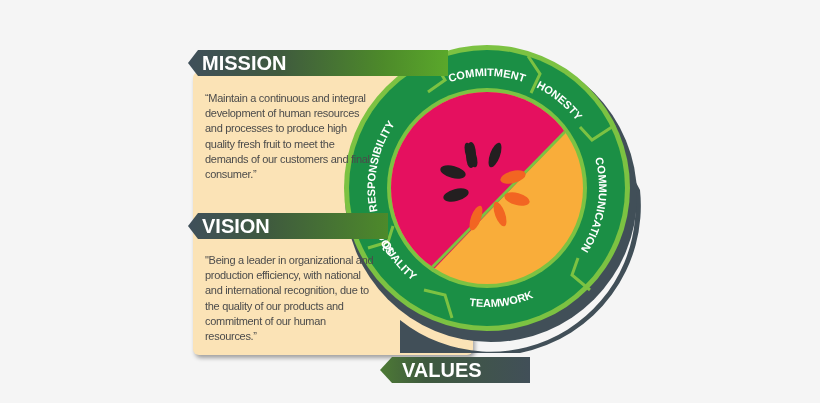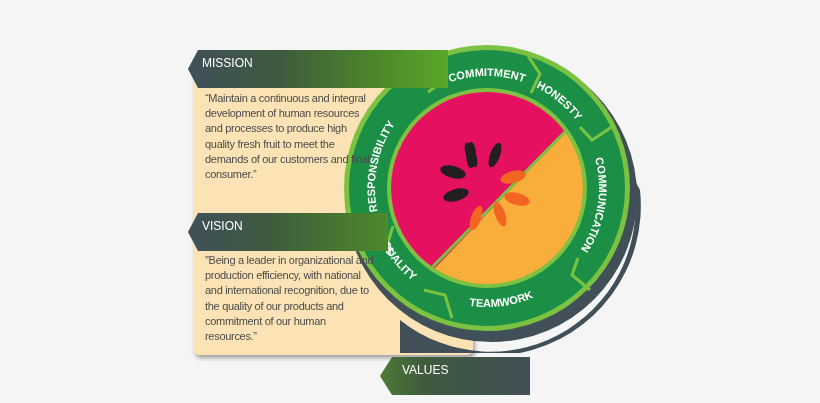--- a/index.html
+++ b/index.html
@@ -1,18 +1,18 @@
 <!DOCTYPE html>
 <html><head>
 <meta charset="utf-8">
 <style>
   html,body{margin:0;padding:0;}
   body{width:820px;height:403px;background:#f5f5f5;position:relative;overflow:hidden;font-family:"Liberation Sans",sans-serif;}
   .panel{position:absolute;left:193px;top:72px;width:280px;height:283px;background:#fbe3b6;border-radius:6px;box-shadow:2px 3px 4px rgba(0,0,0,0.35);}
-  .banner{position:absolute;height:38px;color:#fff;font-weight:normal;font-size:12px;line-height:26px;padding-left:14px;box-sizing:border-box;}
+  .banner{position:absolute;height:26px;color:#fff;font-weight:bold;font-size:20px;line-height:26px;padding-left:14px;box-sizing:border-box;}
   .banner-mission{left:188px;top:50px;width:260px;background:linear-gradient(90deg,#3f4f5a 0%,#3f5a3e 35%,#4d8a2a 75%,#5aa82b 100%);clip-path:polygon(10px 0,100% 0,100% 100%,10px 100%,0 50%);}
   .banner-vision{left:188px;top:213px;width:200px;background:linear-gradient(90deg,#3f4f5a 0%,#3f5a3e 40%,#4d8a2a 100%);clip-path:polygon(10px 0,100% 0,100% 100%,10px 100%,0 50%);}
   .banner-values{left:380px;top:327px;width:150px;background:linear-gradient(90deg,#4d7a35 0%,#3f5a3e 30%,#414f58 100%);clip-path:polygon(12px 0,100% 0,100% 100%,12px 100%,0 50%);padding-left:22px;margin-top:30px;}
   .text{position:absolute;color:#4b4b4b;font-size:11px;line-height:15.2px;letter-spacing:-0.3px;}
   .text-mission{left:205px;top:91px;width:165px;}
   .text-vision{left:205px;top:253px;width:170px;}
   svg.wheel{position:absolute;left:0;top:0;}
 </style>
 </head>
 <body>

